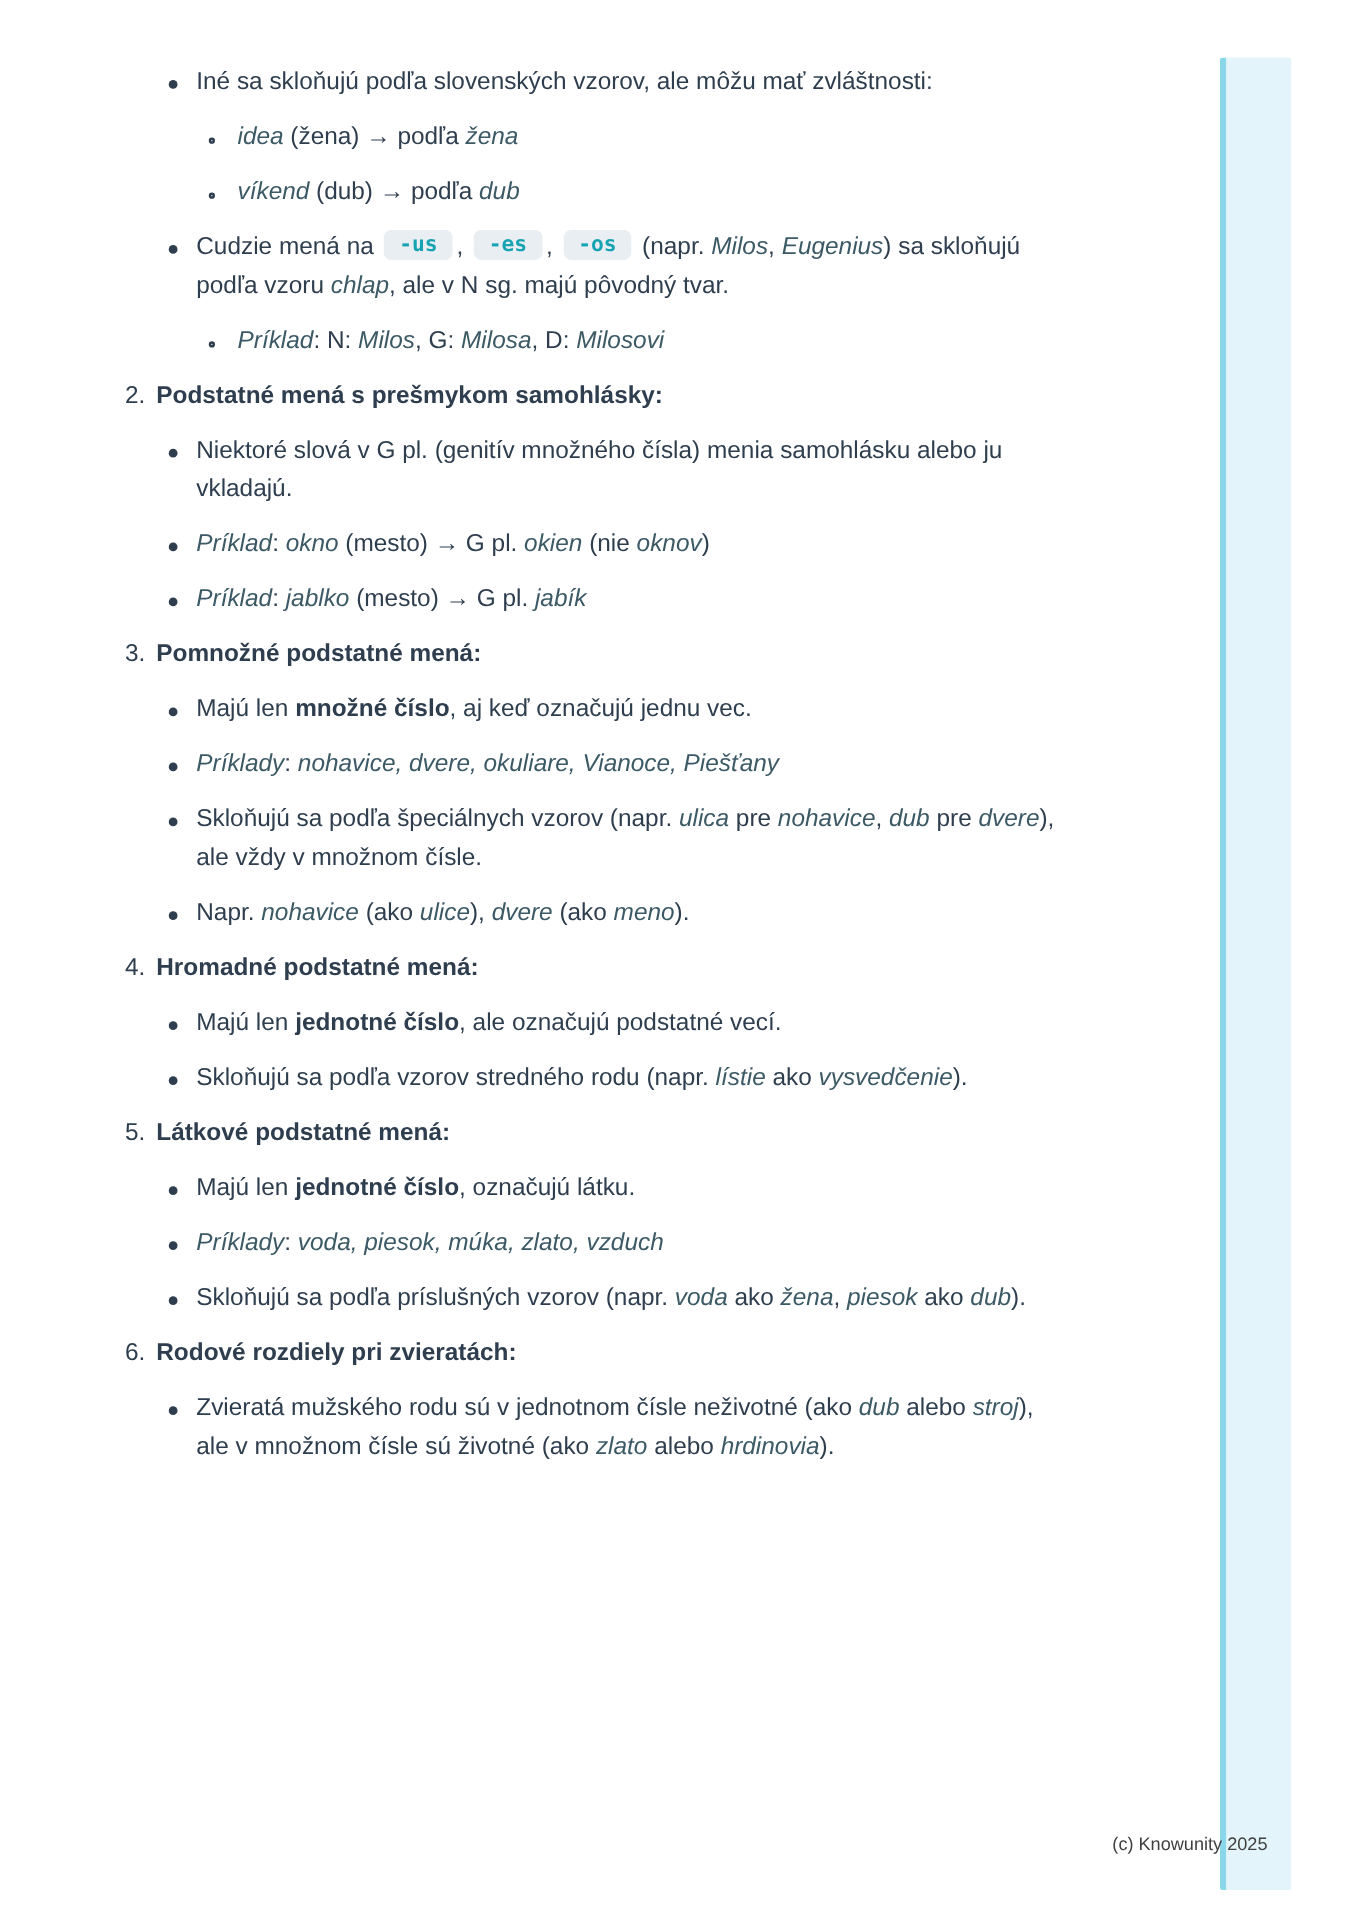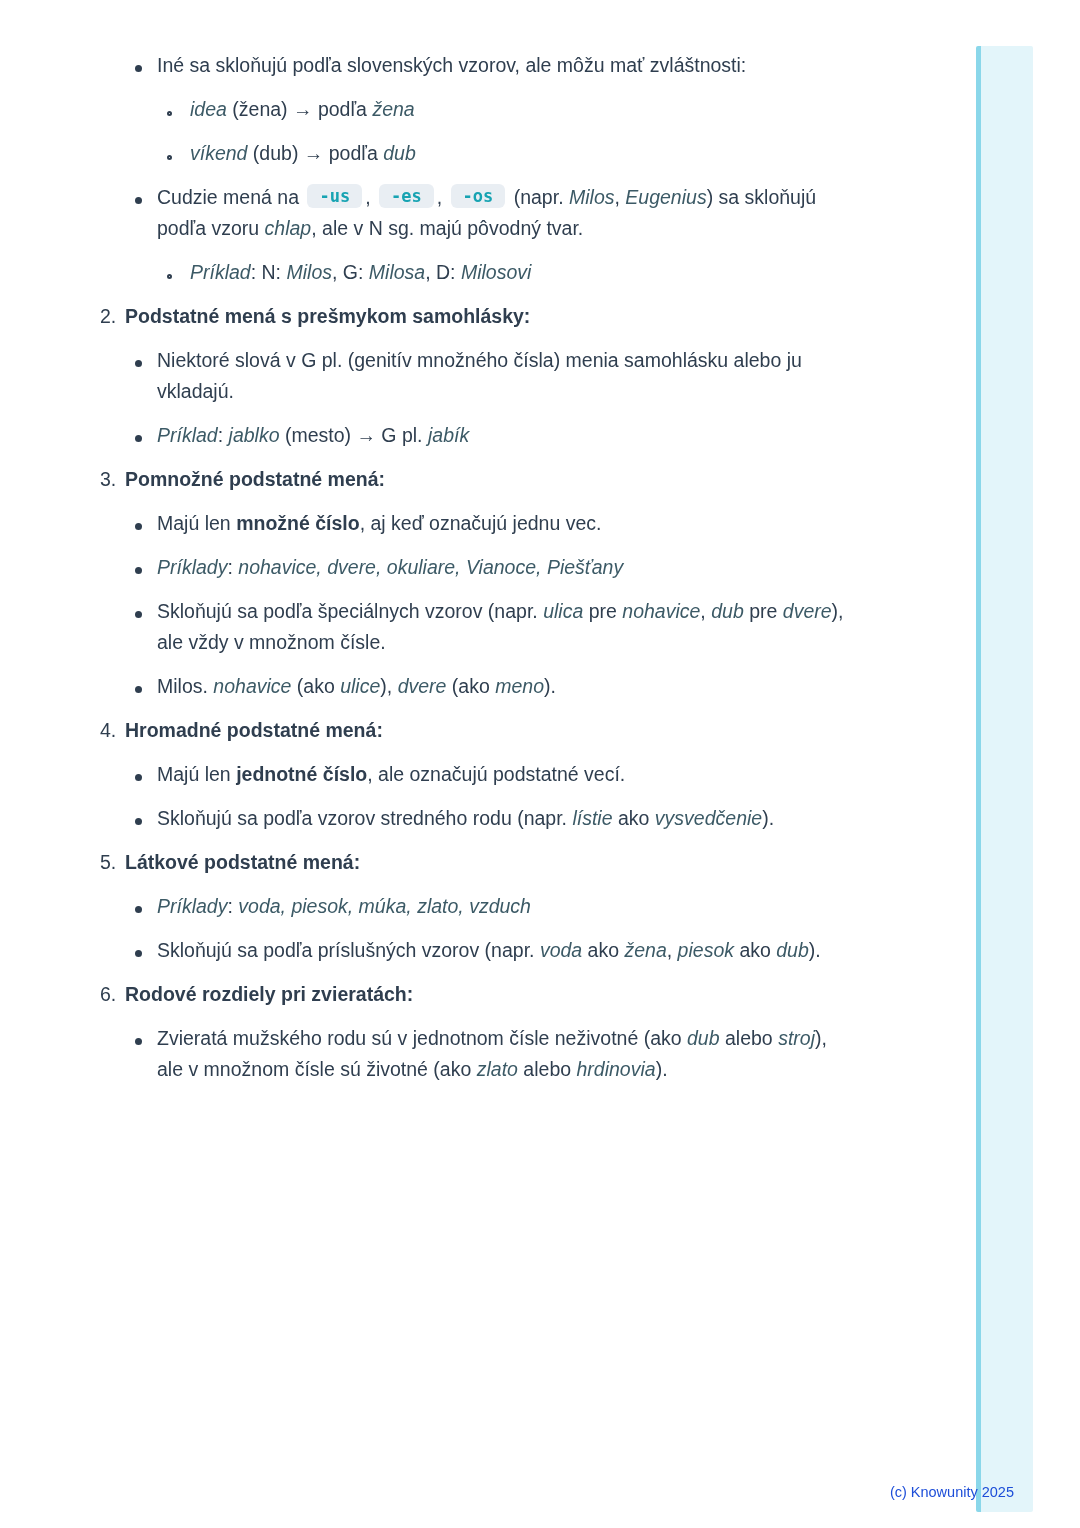--- a/index.html
+++ b/index.html
@@ -47,22 +47,22 @@
   .t-badge {
     display: inline-block;
     font-family: "DejaVu Sans Mono", "Liberation Mono", monospace;
     font-size: 17px; font-weight: bold;
     color: #17a3b2; background: #e9eef3;
     border-radius: 6px; padding: 2px 12px;
     line-height: 20px; margin: 0 3px;
     position: relative; top: -2px;
   }
   .footer {
-    position: absolute; right: 66px; bottom: 28px;
-    font-size: 14.5px; color: #1d4ed8; z-index: 2;
+    position: absolute; right: 66px; bottom: 44px;
+    font-size: 14.5px; color: #404040; z-index: 2;
   }
 </style>
 </head>
 <body>
 
 <div class="stripe"></div>
 
 <div class="content">
     <div class="block b1">
       <span class="marker"><span class="dot filled"></span></span>
@@ -87,57 +87,65 @@
     <div class="block num">
       <span class="marker">2.</span>
       <span class="text"><span class="t-b">Podstatné mená s prešmykom samohlásky:</span></span>
     </div>
     <div class="block b1">
       <span class="marker"><span class="dot filled"></span></span>
       <span class="text"><span class="t-n">Niektoré slová v G pl. (genitív množného čísla) menia samohlásku alebo ju vkladajú.</span></span>
     </div>
     <div class="block b1">
       <span class="marker"><span class="dot filled"></span></span>
+      <span class="text"><span class="t-i">Príklad</span><span class="t-n">: </span><span class="t-i">okno</span><span class="t-n"> (mesto) → G pl. </span><span class="t-i">okien</span><span class="t-n"> (nie </span><span class="t-i">oknov</span><span class="t-n">)</span></span>
+    </div>
+    <div class="block b1">
+      <span class="marker"><span class="dot filled"></span></span>
       <span class="text"><span class="t-i">Príklad</span><span class="t-n">: </span><span class="t-i">jablko</span><span class="t-n"> (mesto) → G pl. </span><span class="t-i">jabík</span></span>
     </div>
     <div class="block num">
       <span class="marker">3.</span>
       <span class="text"><span class="t-b">Pomnožné podstatné mená:</span></span>
     </div>
     <div class="block b1">
       <span class="marker"><span class="dot filled"></span></span>
       <span class="text"><span class="t-n">Majú len </span><span class="t-b">množné číslo</span><span class="t-n">, aj keď označujú jednu vec.</span></span>
     </div>
     <div class="block b1">
       <span class="marker"><span class="dot filled"></span></span>
       <span class="text"><span class="t-i">Príklady</span><span class="t-n">: </span><span class="t-i">nohavice, dvere, okuliare, Vianoce, Piešťany</span></span>
     </div>
     <div class="block b1">
       <span class="marker"><span class="dot filled"></span></span>
       <span class="text"><span class="t-n">Skloňujú sa podľa špeciálnych vzorov (napr. </span><span class="t-i">ulica</span><span class="t-n"> pre </span><span class="t-i">nohavice</span><span class="t-n">, </span><span class="t-i">dub</span><span class="t-n"> pre </span><span class="t-i">dvere</span><span class="t-n">), ale vždy v množnom čísle.</span></span>
     </div>
     <div class="block b1">
       <span class="marker"><span class="dot filled"></span></span>
-      <span class="text"><span class="t-n">Milos. </span><span class="t-i">nohavice</span><span class="t-n"> (ako </span><span class="t-i">ulice</span><span class="t-n">), </span><span class="t-i">dvere</span><span class="t-n"> (ako </span><span class="t-i">meno</span><span class="t-n">).</span></span>
+      <span class="text"><span class="t-n">Napr. </span><span class="t-i">nohavice</span><span class="t-n"> (ako </span><span class="t-i">ulice</span><span class="t-n">), </span><span class="t-i">dvere</span><span class="t-n"> (ako </span><span class="t-i">meno</span><span class="t-n">).</span></span>
     </div>
     <div class="block num">
       <span class="marker">4.</span>
       <span class="text"><span class="t-b">Hromadné podstatné mená:</span></span>
     </div>
     <div class="block b1">
       <span class="marker"><span class="dot filled"></span></span>
       <span class="text"><span class="t-n">Majú len </span><span class="t-b">jednotné číslo</span><span class="t-n">, ale označujú podstatné vecí.</span></span>
     </div>
     <div class="block b1">
       <span class="marker"><span class="dot filled"></span></span>
       <span class="text"><span class="t-n">Skloňujú sa podľa vzorov stredného rodu (napr. </span><span class="t-i">lístie</span><span class="t-n"> ako </span><span class="t-i">vysvedčenie</span><span class="t-n">).</span></span>
     </div>
     <div class="block num">
       <span class="marker">5.</span>
       <span class="text"><span class="t-b">Látkové podstatné mená:</span></span>
+    </div>
+    <div class="block b1">
+      <span class="marker"><span class="dot filled"></span></span>
+      <span class="text"><span class="t-n">Majú len </span><span class="t-b">jednotné číslo</span><span class="t-n">, označujú látku.</span></span>
     </div>
     <div class="block b1">
       <span class="marker"><span class="dot filled"></span></span>
       <span class="text"><span class="t-i">Príklady</span><span class="t-n">: </span><span class="t-i">voda, piesok, múka, zlato, vzduch</span></span>
     </div>
     <div class="block b1">
       <span class="marker"><span class="dot filled"></span></span>
       <span class="text"><span class="t-n">Skloňujú sa podľa príslušných vzorov (napr. </span><span class="t-i">voda</span><span class="t-n"> ako </span><span class="t-i">žena</span><span class="t-n">, </span><span class="t-i">piesok</span><span class="t-n"> ako </span><span class="t-i">dub</span><span class="t-n">).</span></span>
     </div>
     <div class="block num">

